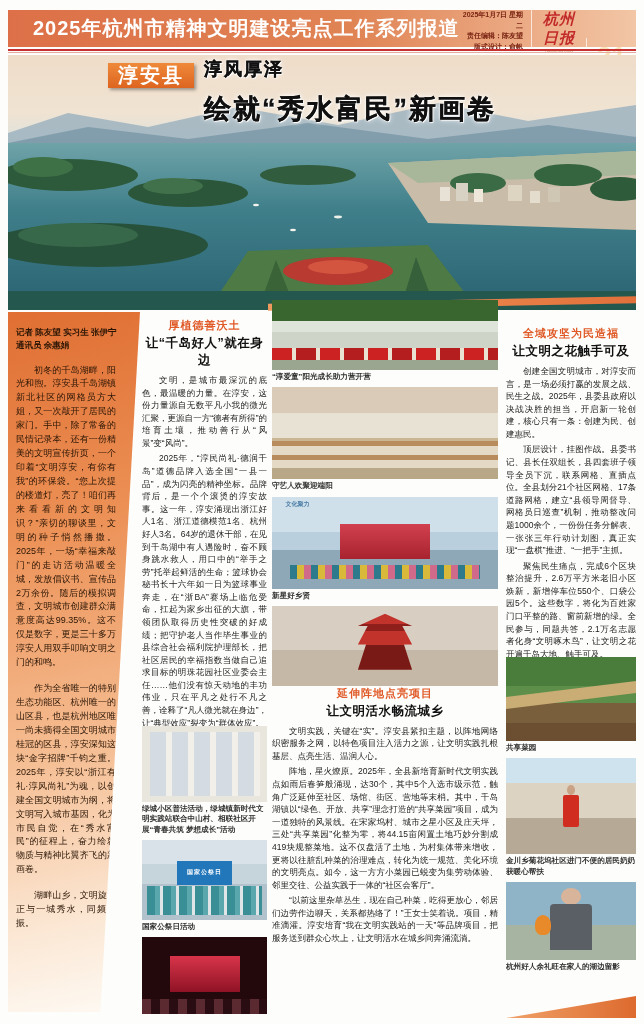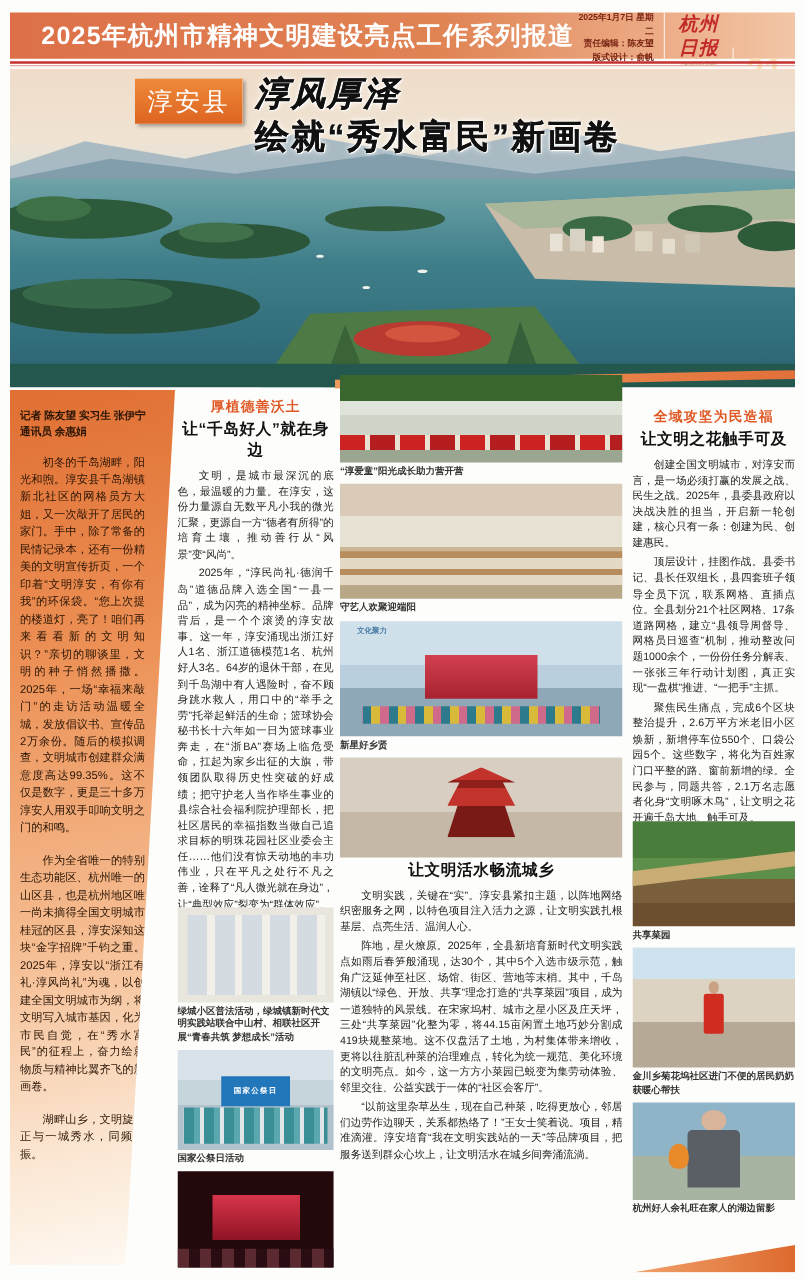--- a/index.html
+++ b/index.html
@@ -14,26 +14,26 @@
   .pub-info{text-align:right;font-size:7px;line-height:1.5;color:#7a2413;font-weight:bold;padding-right:8px;}
   .mast-logo{border-left:1px solid rgba(255,255,255,.7);padding:0 8px;text-align:center;}
   .mast-logo .cn{font-family:"Liberation Serif","DejaVu Serif",serif;font-size:15px;font-weight:bold;color:#c22a2a;font-style:italic;letter-spacing:1px;}
   .mast-logo .en{font-size:4px;color:#c96;}
   .page-num{font-size:26px;color:#fbe3b9;font-weight:bold;padding:0 10px;border-left:1px solid rgba(255,255,255,.7);height:100%;display:flex;align-items:center;margin-top:28px;}
   .head-rule{position:absolute;left:8px;top:49px;width:628px;height:2px;background:#c53030;}
   .head-rule2{position:absolute;left:8px;top:52px;width:628px;height:1px;background:#e5a9a0;}
   
   .hero{position:absolute;left:8px;top:55px;width:628px;height:255px;overflow:hidden;}
   .hero svg{display:block;}
-  .badge{position:absolute;left:100px;top:8px;width:86px;height:36px;background:linear-gradient(180deg,#ef8a3a,#dd6420);
-    color:#fff;font-size:20px;font-weight:normal;display:flex;align-items:center;justify-content:center;
+  .badge{position:absolute;left:100px;top:8px;width:86px;height:25px;background:linear-gradient(180deg,#ef8a3a,#dd6420);
+    color:#fff;font-size:20px;font-weight:bold;display:flex;align-items:center;justify-content:center;
     box-shadow:2px 2px 3px rgba(0,0,0,.35);letter-spacing:2px;}
   .hl{position:absolute;left:196px;font-weight:900;color:#111;letter-spacing:2px;
       text-shadow:0 0 3px #fff,0 0 6px #fff,1px 1px 0 #fff;-webkit-text-stroke:.3px #111;}
-  .hl1{top:2px;font-size:27px;font-style:italic;}
+  .hl1{top:2px;font-size:18px;}
   .hl2{top:36px;font-size:27px;}
   
   .stripe{position:absolute;left:268px;top:300px;width:368px;height:7px;
     background:linear-gradient(90deg,#ef9a5e,#e2703a);transform:rotate(-1.2deg);}
   .wedge-br{position:absolute;left:506px;top:996px;width:130px;height:22px;
     background:linear-gradient(90deg,#f0a26a,#dd6a2e);clip-path:polygon(0 100%,100% 0,100% 100%);}
   
   .intro-col{position:absolute;left:8px;top:312px;width:132px;height:700px;
     background:linear-gradient(168deg,#e06f33 0%,#ec9055 30%,#f5bd92 62%,#fbe6d2 85%,#fefaf4 100%);
     clip-path:polygon(0 0,100% 0,70% 100%,0 100%);
@@ -217,20 +217,21 @@
     <div class="ph pC">
       <div class="bannertxt">文化聚力</div>
       <div class="screen"></div>
       <div class="crowd"></div>
     </div>
     <div class="caption">新星好乡贤</div>
     <div class="ph pD">
       <div class="pagoda"></div>
     </div>
     <div class="sec-head">
+      <div class="kicker">延伸阵地点亮项目</div>
       <div class="sec-title">让文明活水畅流城乡</div>
     </div>
     <div class="body-text">
       <p>文明实践，关键在“实”。淳安县紧扣主题，以阵地网络织密服务之网，以特色项目注入活力之源，让文明实践扎根基层、点亮生活、温润人心。</p>
       <p>阵地，星火燎原。2025年，全县新培育新时代文明实践点如雨后春笋般涌现，达30个，其中5个入选市级示范，触角广泛延伸至社区、场馆、街区、营地等末梢。其中，千岛湖镇以“绿色、开放、共享”理念打造的“共享菜园”项目，成为一道独特的风景线。在宋家坞村、城市之星小区及庄天坪，三处“共享菜园”化整为零，将44.15亩闲置土地巧妙分割成419块规整菜地。这不仅盘活了土地，为村集体带来增收，更将以往脏乱种菜的治理难点，转化为统一规范、美化环境的文明亮点。如今，这一方方小菜园已蜕变为集劳动体验、邻里交往、公益实践于一体的“社区会客厅”。</p>
       <p>“以前这里杂草丛生，现在自己种菜，吃得更放心，邻居们边劳作边聊天，关系都热络了！”王女士笑着说。项目，精准滴灌。淳安培育“我在文明实践站的一天”等品牌项目，把服务送到群众心坎上，让文明活水在城乡间奔涌流淌。</p>
     </div>
   </div>
 
   <div class="col-c">

